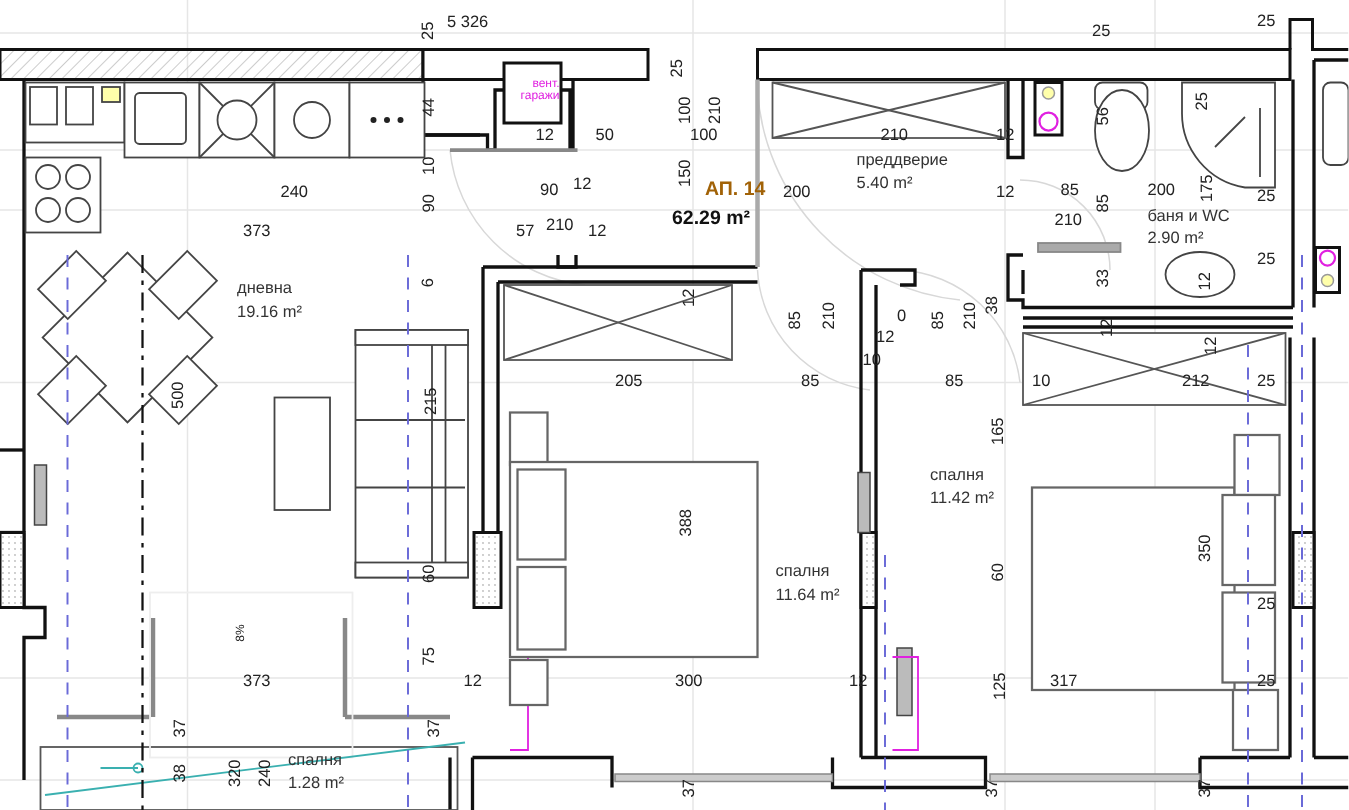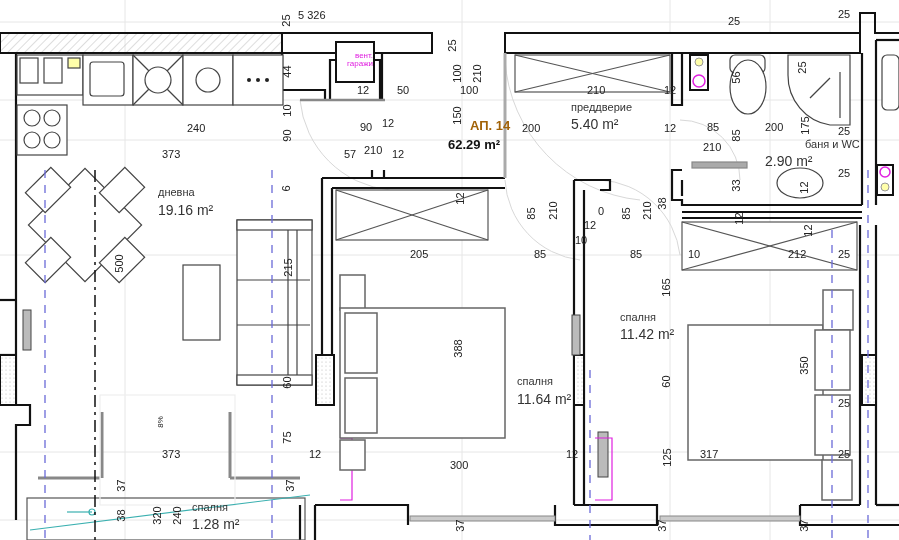--- a/index.html
+++ b/index.html
@@ -1,21 +1,21 @@
 <!DOCTYPE html>
 <html><head>
 <meta charset="utf-8">
 <style>
   html, body { margin:0; padding:0; background:#ffffff; }
   body { width:899px; height:540px; overflow:hidden; position:relative; font-family:"Liberation Sans", sans-serif; }
   #plan { position:absolute; left:0; top:0; width:899px; height:540px; }
   .lbl { position:absolute; font-size:11px; color:#222; white-space:nowrap; line-height:1; font-family:"Liberation Sans", sans-serif; }
   .lbl.v { transform:rotate(-90deg); transform-origin:center center; }
   .room-name { font-size:11px; color:#333; }
-  .room-area { font-size:14px; color:#333; }
+  .room-area { font-size:11px; color:#333; }
   .apt-title { font-size:13px; font-weight:bold; color:#a16207; }
   .apt-area { font-size:13px; font-weight:bold; color:#111; }
   .vent { position:absolute; font-size:8px; color:#e020e0; text-align:right; line-height:1.05; }
 </style>
 </head>
 <body>
 
 <svg id="plan" viewBox="0 0 899 540" xmlns="http://www.w3.org/2000/svg">
   <defs>
     <pattern id="hatch" width="6" height="6" patternUnits="userSpaceOnUse" patternTransform="rotate(45)">
@@ -256,21 +256,21 @@
 
 <div class="lbl apt-title" style="left:470px;top:119px;">АП. 14</div>
 <div class="lbl apt-area" style="left:448px;top:138px;">62.29 m²</div>
 
 <div class="lbl room-name" style="left:158px;top:187px;">дневна</div>
 <div class="lbl room-area" style="left:158px;top:203px;">19.16 m²</div>
 
 <div class="lbl room-name" style="left:571px;top:102px;">преддверие</div>
 <div class="lbl room-area" style="left:571px;top:117px;">5.40 m²</div>
 
-<div class="lbl room-name" style="left:765px;top:139px;margin-left:40px;">баня и WC</div>
+<div class="lbl room-name" style="left:765px;top:139px;">баня и WC</div>
 <div class="lbl room-area" style="left:765px;top:154px;">2.90 m²</div>
 
 <div class="lbl room-name" style="left:517px;top:376px;">спалня</div>
 <div class="lbl room-area" style="left:517px;top:392px;">11.64 m²</div>
 
 <div class="lbl room-name" style="left:620px;top:312px;">спалня</div>
 <div class="lbl room-area" style="left:620px;top:327px;">11.42 m²</div>
 
 <div class="lbl room-name" style="left:192px;top:502px;">спалня</div>
 <div class="lbl room-area" style="left:192px;top:517px;">1.28 m²</div>
@@ -333,21 +333,21 @@
 <div class="lbl v" style="left:525px;top:208px;">85</div>
 <div class="lbl v" style="left:544px;top:205px;">210</div>
 <div class="lbl" style="left:598px;top:206px;">0</div>
 <div class="lbl" style="left:584px;top:220px;">12</div>
 <div class="lbl" style="left:575px;top:235px;">10</div>
 <div class="lbl v" style="left:620px;top:208px;">85</div>
 <div class="lbl v" style="left:638px;top:205px;">210</div>
 <div class="lbl" style="left:630px;top:249px;">85</div>
 
 <div class="lbl v" style="left:449px;top:343px;">388</div>
-<div class="lbl" style="left:450px;top:460px;">300</div>
+<div class="lbl" style="left:450px;top:449px;">300</div>
 <div class="lbl" style="left:566px;top:449px;">12</div>
 <div class="lbl v" style="left:733px;top:213px;">12</div>
 
 <div class="lbl" style="left:688px;top:249px;">10</div>
 <div class="lbl" style="left:788px;top:249px;">212</div>
 <div class="lbl v" style="left:802px;top:225px;">12</div>
 <div class="lbl" style="left:838px;top:249px;">25</div>
 <div class="lbl v" style="left:657px;top:282px;">165</div>
 <div class="lbl v" style="left:795px;top:360px;">350</div>
 <div class="lbl v" style="left:660px;top:376px;">60</div>

